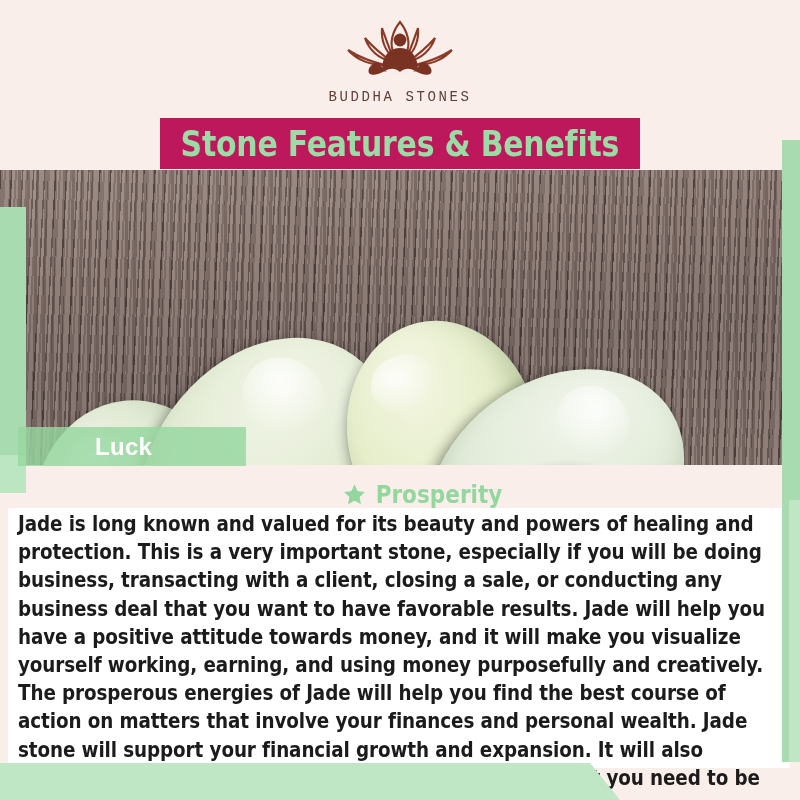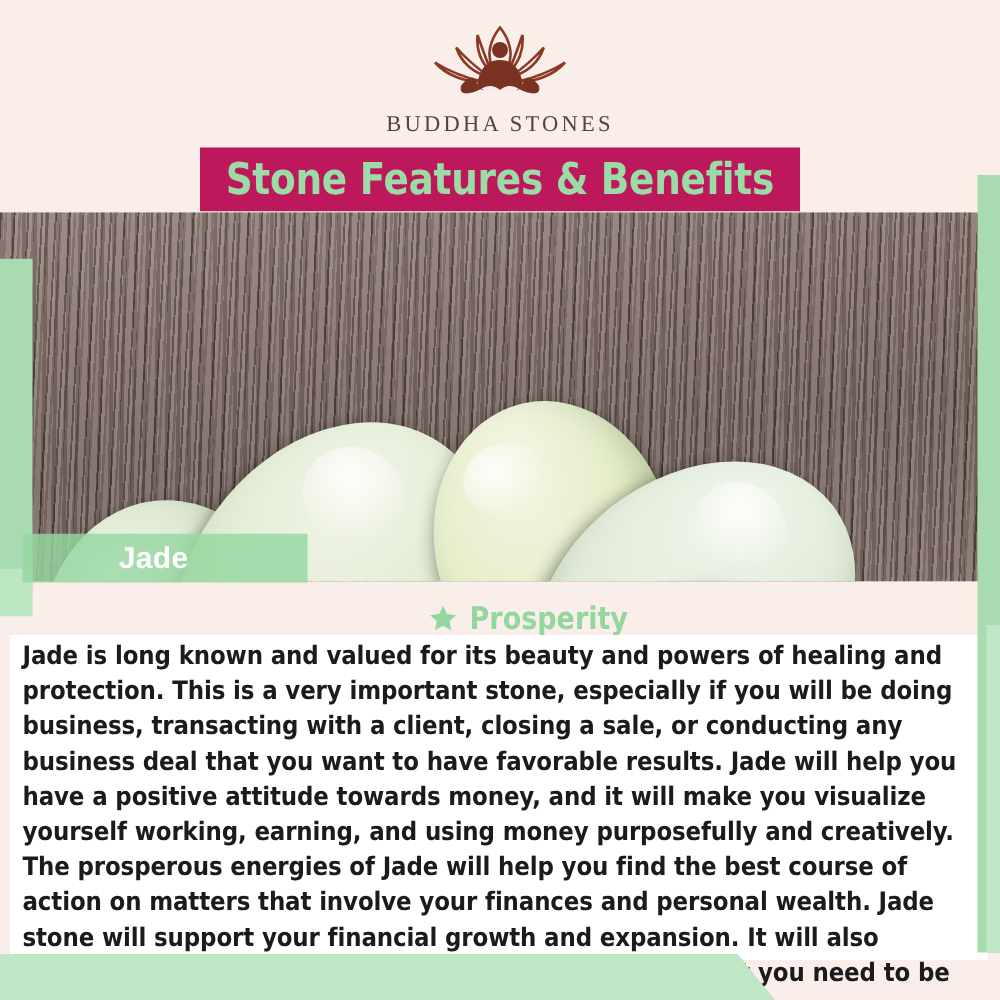--- a/index.html
+++ b/index.html
@@ -59,22 +59,22 @@
     position: absolute;
     left: 0; top: 16px;
     width: 800px; height: 100px;
     display: flex; flex-direction: column;
     align-items: center; justify-content: flex-start;
     z-index: 4;
   }
   .logo-mark { width: 150px; height: 68px; display: block; }
   .logo-word {
     margin-top: 5px;
-    font-family: Liberation Serif, serif;
-    font-size: 18px;
+    font-family: Liberation Mono, monospace;
+    font-size: 14px;
     letter-spacing: 2.6px;
     color: #5d4038;
     font-weight: 400;
   }
 
   
   .title-band {
     position: absolute;
     left: 160px; top: 118px;
     width: 480px; height: 51px;
@@ -240,21 +240,21 @@
     <div class="stone s1"></div>
 
     <div class="stone s2"></div>
     <div class="stone s3"></div>
     <div class="stone s5"></div>
     <div class="stone s4"></div>
 
   </div>
 
   <div class="jade-band">
-    <span class="jade-label">Jade</span>
+    <span class="jade-label">Luck</span>
   </div>
 
   <div class="benefits">
     <div class="benefit">
       <svg class="star" viewBox="0 0 24 24">
         <polygon points="12,1.6 15.3,8.6 22.9,9.5 17.3,14.7 18.8,22.2 12,18.4 5.2,22.2 6.7,14.7 1.1,9.5 8.7,8.6" fill="#93d79f"></polygon>
       </svg>
       <span class="benefit-label">Prosperity</span>
     </div>
   </div>

